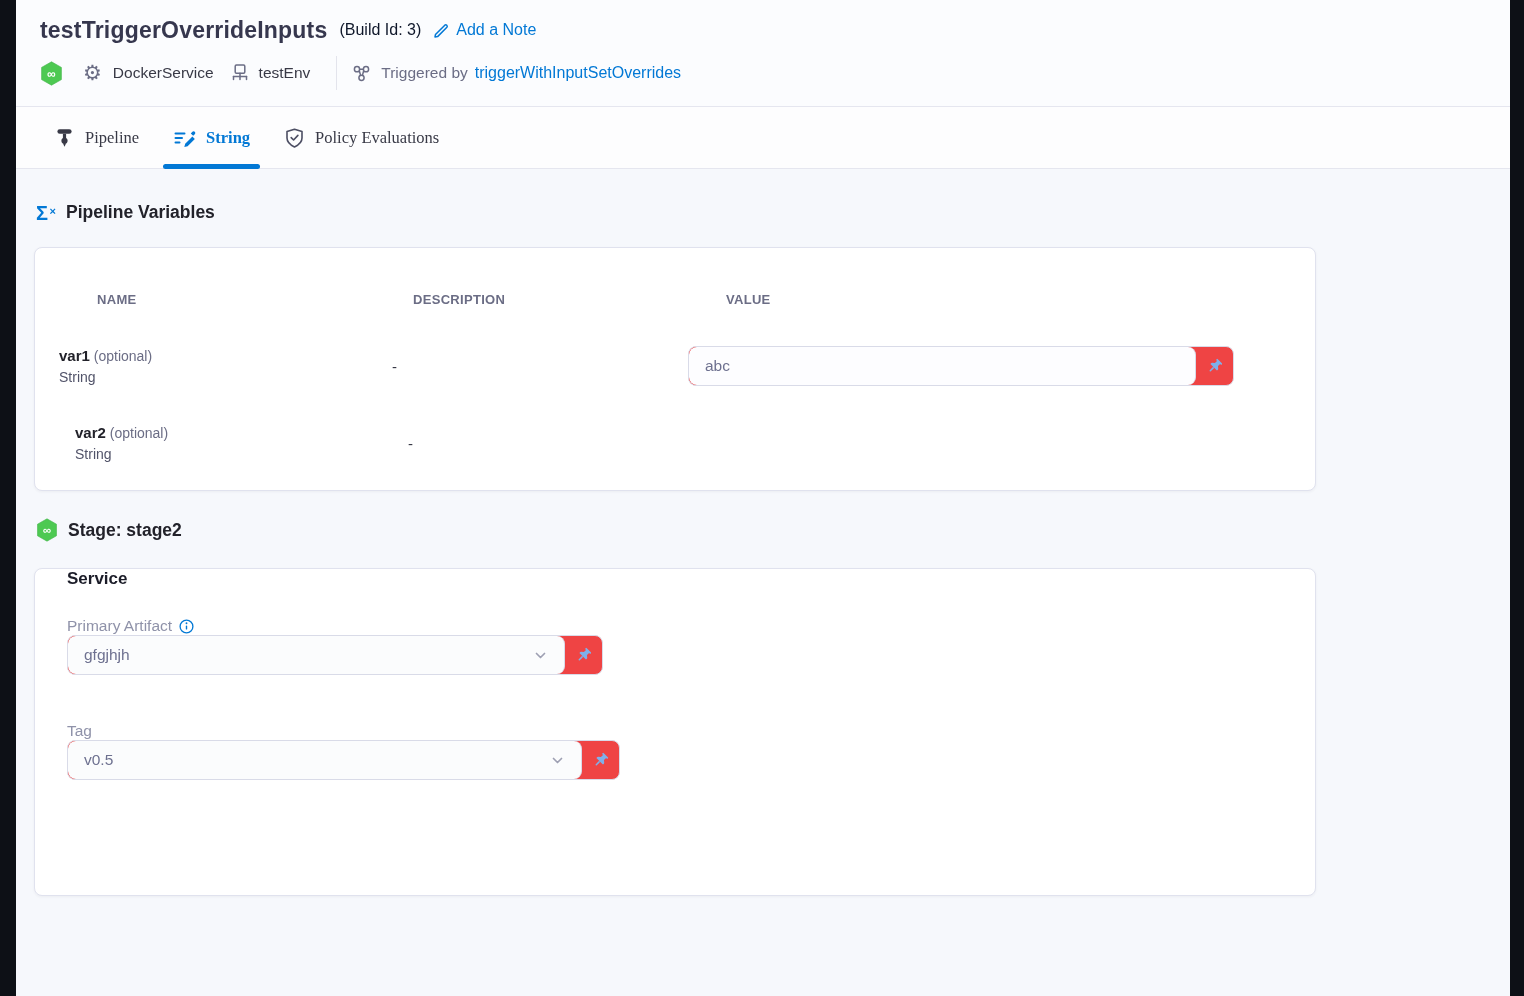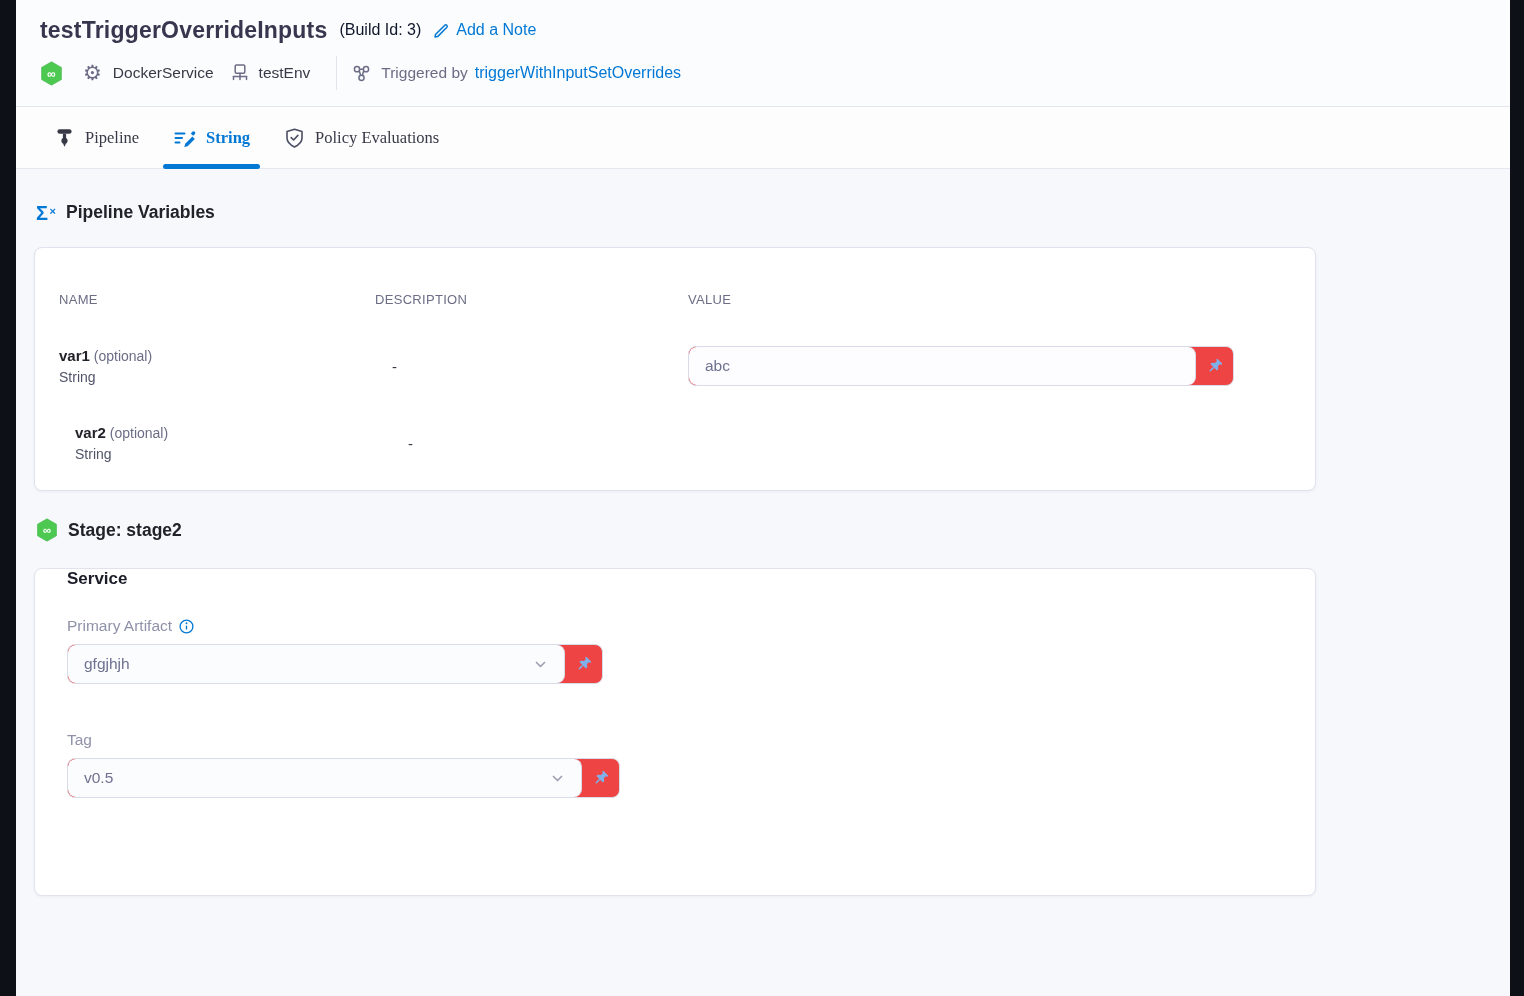--- a/index.html
+++ b/index.html
@@ -36,41 +36,41 @@
   .content { padding:33px 0 0 0; }
   .section-heading { display:flex; align-items:center; gap:10px; margin-left:20px; }
   .section-heading .txt { font-size:17.5px; font-weight:700; color:#22222a; }
   .sigma { color:#0278d5; font-weight:700; font-size:20px; line-height:20px; position:relative; padding-right:8px; }
   .sigma sup { position:absolute; top:-2px; right:0; font-size:11px; font-weight:700; }
 
   .card { width:1282px; margin-left:18px; background:#ffffff; border:1px solid #e0e2ee; border-radius:8px; box-shadow:0 1px 3px rgba(40,41,61,.05); }
   .card-vars { margin-top:24px; padding:44px 83px 28px 24px; }
   .var-grid { display:grid; grid-template-columns:316px 313px 1fr; }
   .var-head { margin-bottom:39px; }
-  .col-h { font-size:13px; font-weight:400; color:#6b6d85; letter-spacing:.3px; }
+  .col-h { font-size:13px; font-weight:700; color:#6b6d85; letter-spacing:.3px;margin-left:38px; }
   .var-row { align-items:center; margin-bottom:38px; }
   .var-row:last-child { margin-bottom:0;margin-left:16px; }
   .var-name-line { font-size:14px; color:#6b6d85; }
   .var-name { font-size:15px; font-weight:700; color:#22222a; }
   .var-type { font-size:14px; color:#515369; margin-top:5px; }
   .var-desc { font-size:15px; color:#383946; text-indent:17px; }
 
   
   .ig { display:flex; height:40px; border:1px solid #d9dbe8; border-radius:8px; background:#ef4444; overflow:hidden; }
   .ig-val { width:546px; }
   .ig-box { flex:1; background:#fdfdff; border-right:1px solid #d9dbe8; border-radius:8px; display:flex; align-items:center; padding:0 16px; font-size:15.5px; color:#6e7190; }
   .ig-box .grow { flex:1; }
   .pin-btn { width:37px; display:flex; align-items:center; justify-content:center; cursor:pointer; flex:0 0 auto; }
 
   
   .stage-heading { margin-top:27px; }
   .card-stage { margin-top:26px; min-height:328px; padding:0 0 86px 32px; }
   .svc-title { font-size:17px; font-weight:700; color:#1b1c28; }
   .field-label { display:flex; align-items:center; gap:7px; margin-top:28px; font-size:15.5px; color:#8f92a9; }
-  .dd { margin-top:9px; }
+  .dd { }
   .dd1 { width:536px; }
   .dd2 { width:553px; }
   .dd .ig-box { background:#fbfcfd; }
   .chev { display:inline-flex; margin-left:8px; }
   .tag-label { margin-top:47px; }
 </style>
 </head>
 <body>
 
 <div class="shell">

